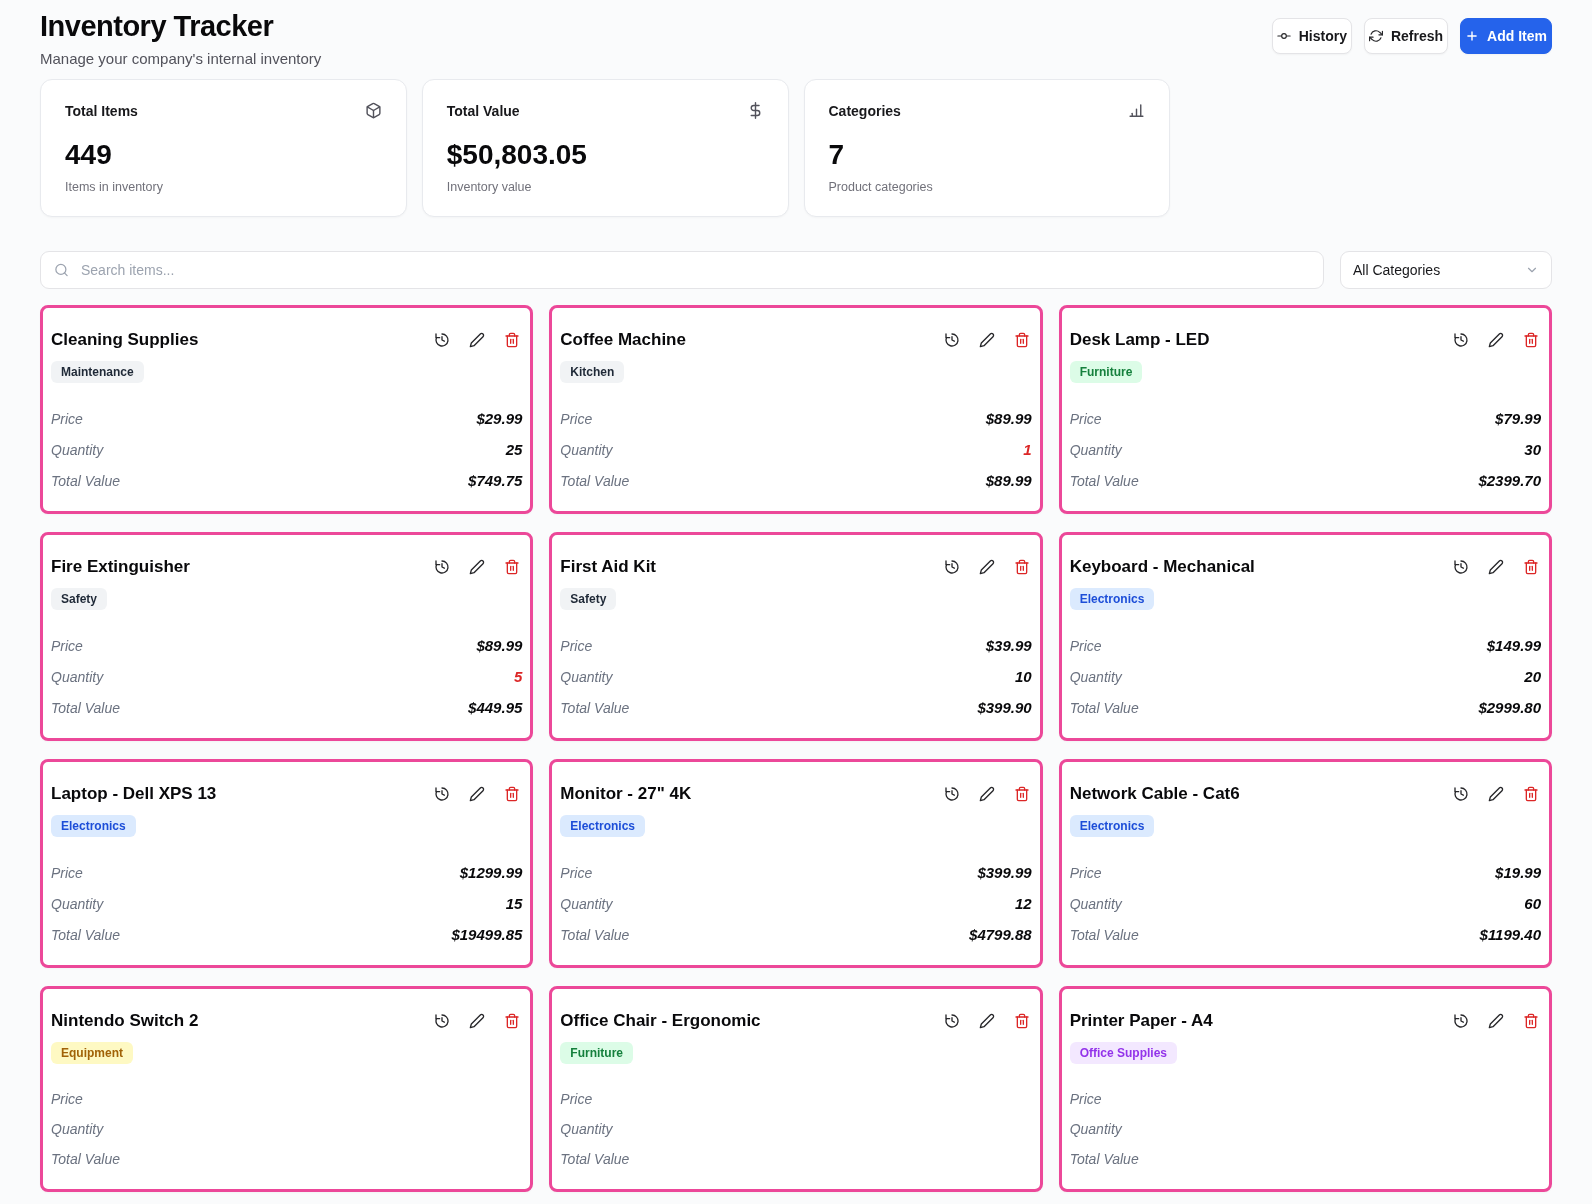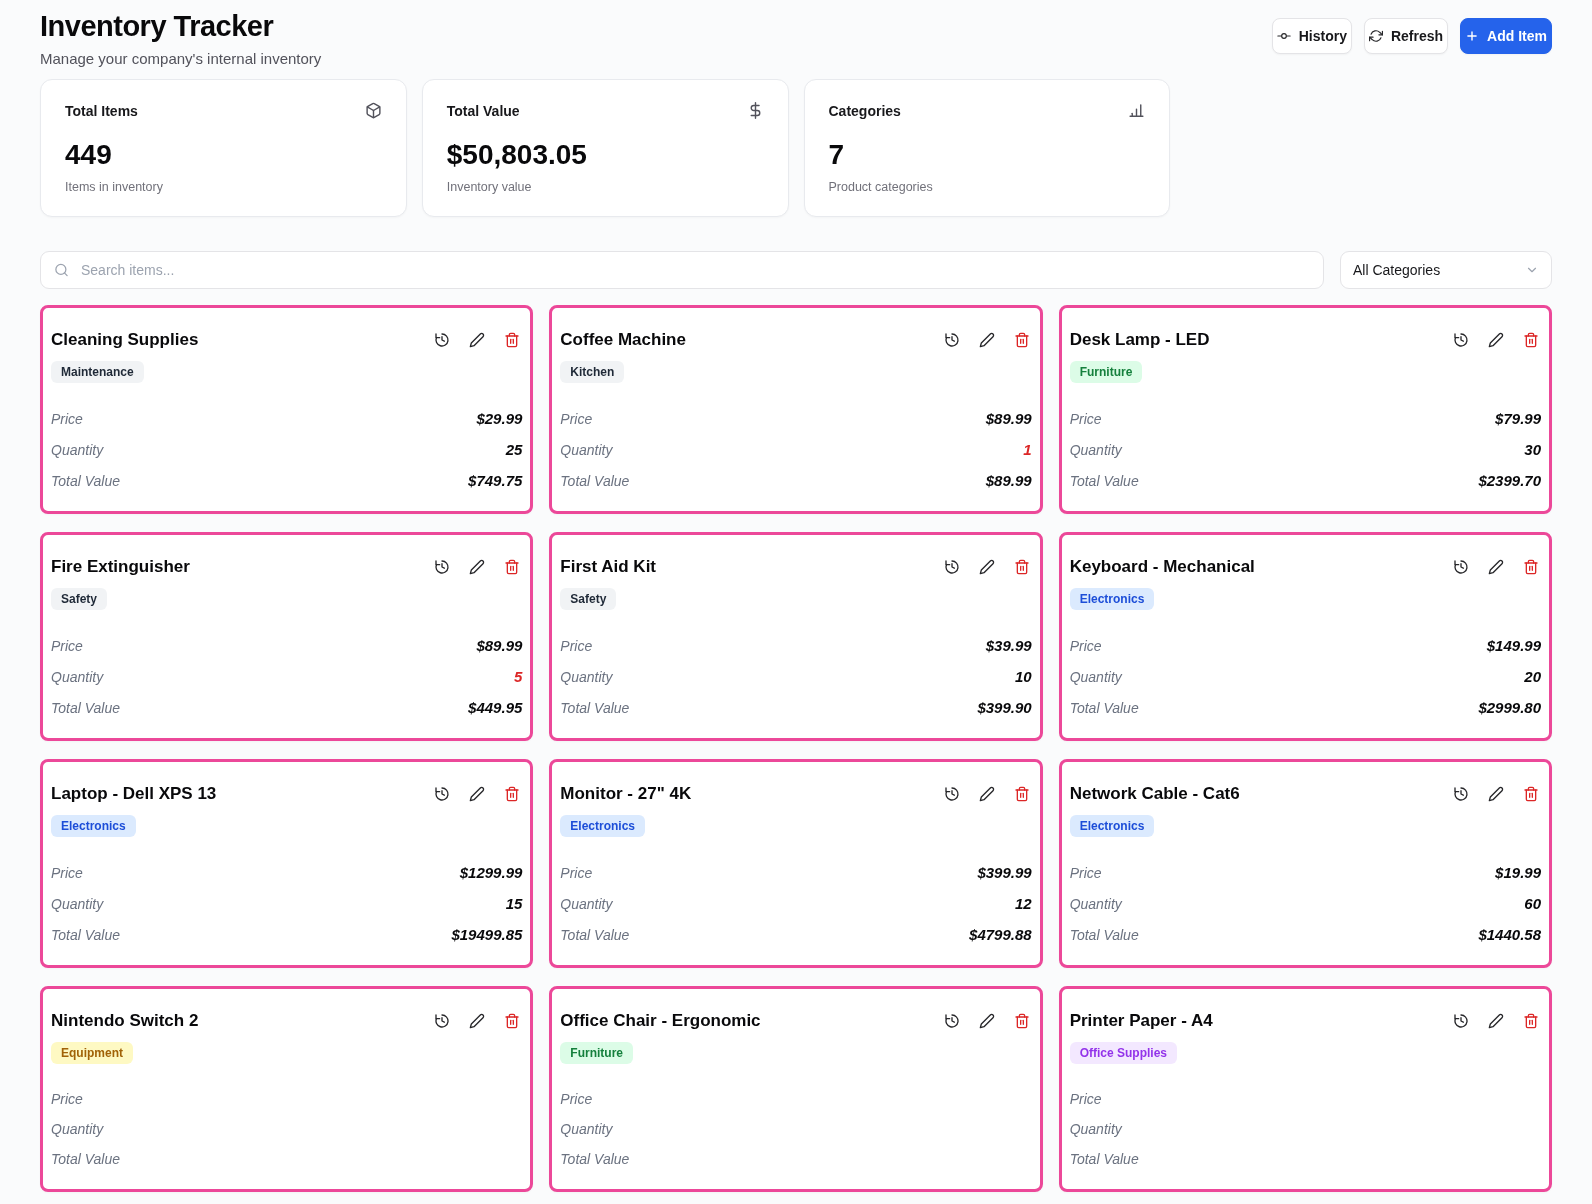--- a/index.html
+++ b/index.html
@@ -578,21 +578,21 @@
           <div class="row">
             <span class="row-label">Price</span>
             <span class="row-value">$19.99</span>
           </div>
           <div class="row">
             <span class="row-label">Quantity</span>
             <span class="row-value">60</span>
           </div>
           <div class="row">
             <span class="row-label">Total Value</span>
-            <span class="row-value">$1440.58</span>
+            <span class="row-value">$1199.40</span>
           </div>
         </div>
       </article>
 
       <article class="item-card">
         <div class="item-head">
           <h3 class="item-title">Nintendo Switch 2</h3>
           <div class="item-actions">
             <button class="icon-btn">
               <svg viewBox="0 0 24 24" fill="none" stroke="currentColor" stroke-width="2" stroke-linecap="round" stroke-linejoin="round">

